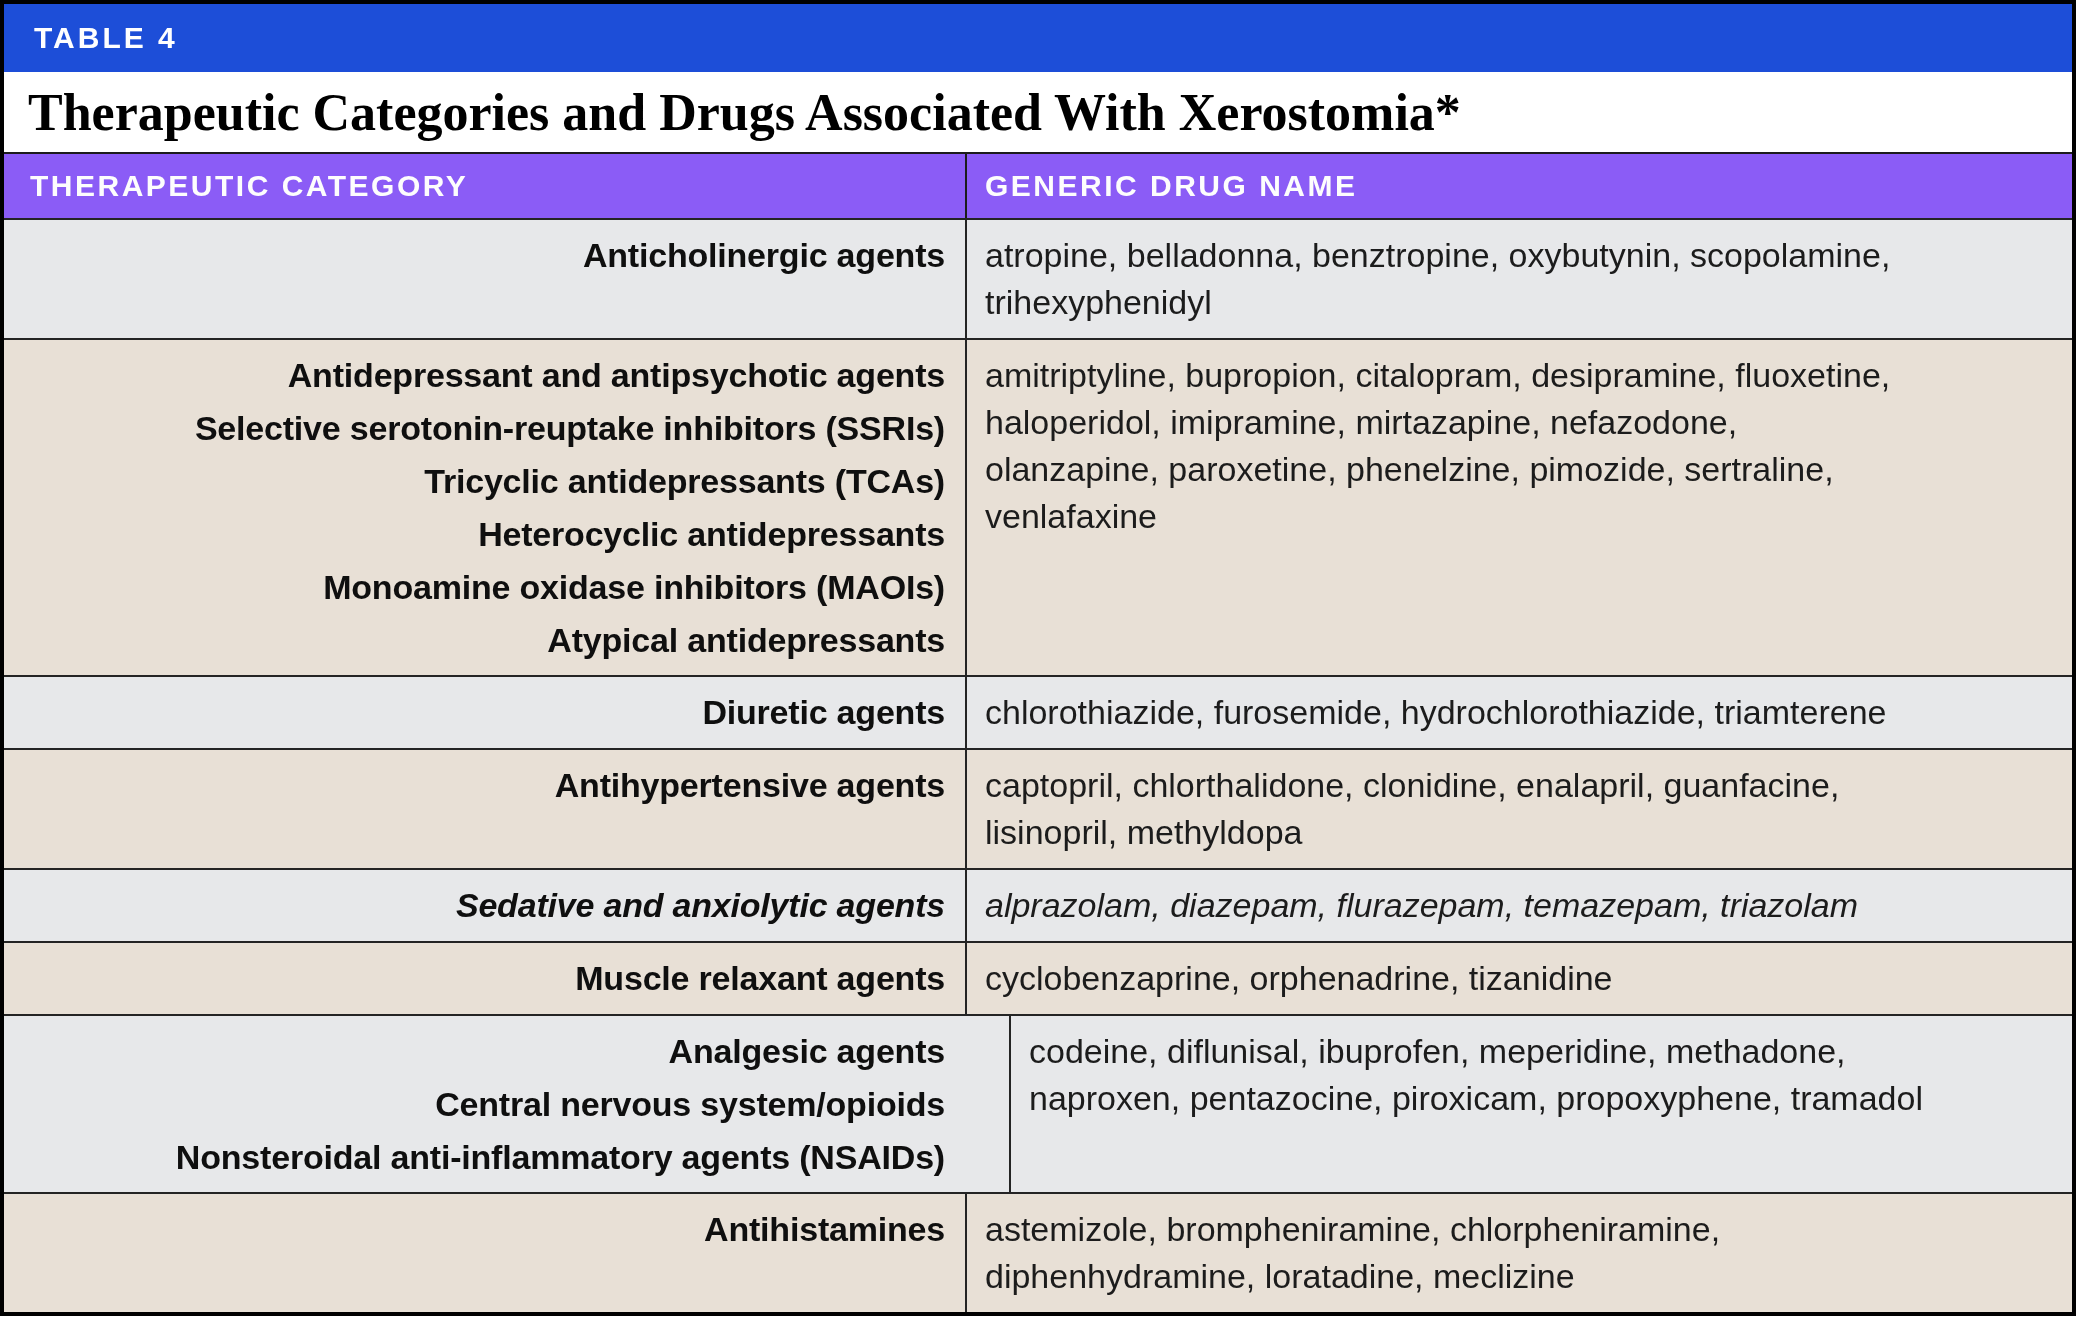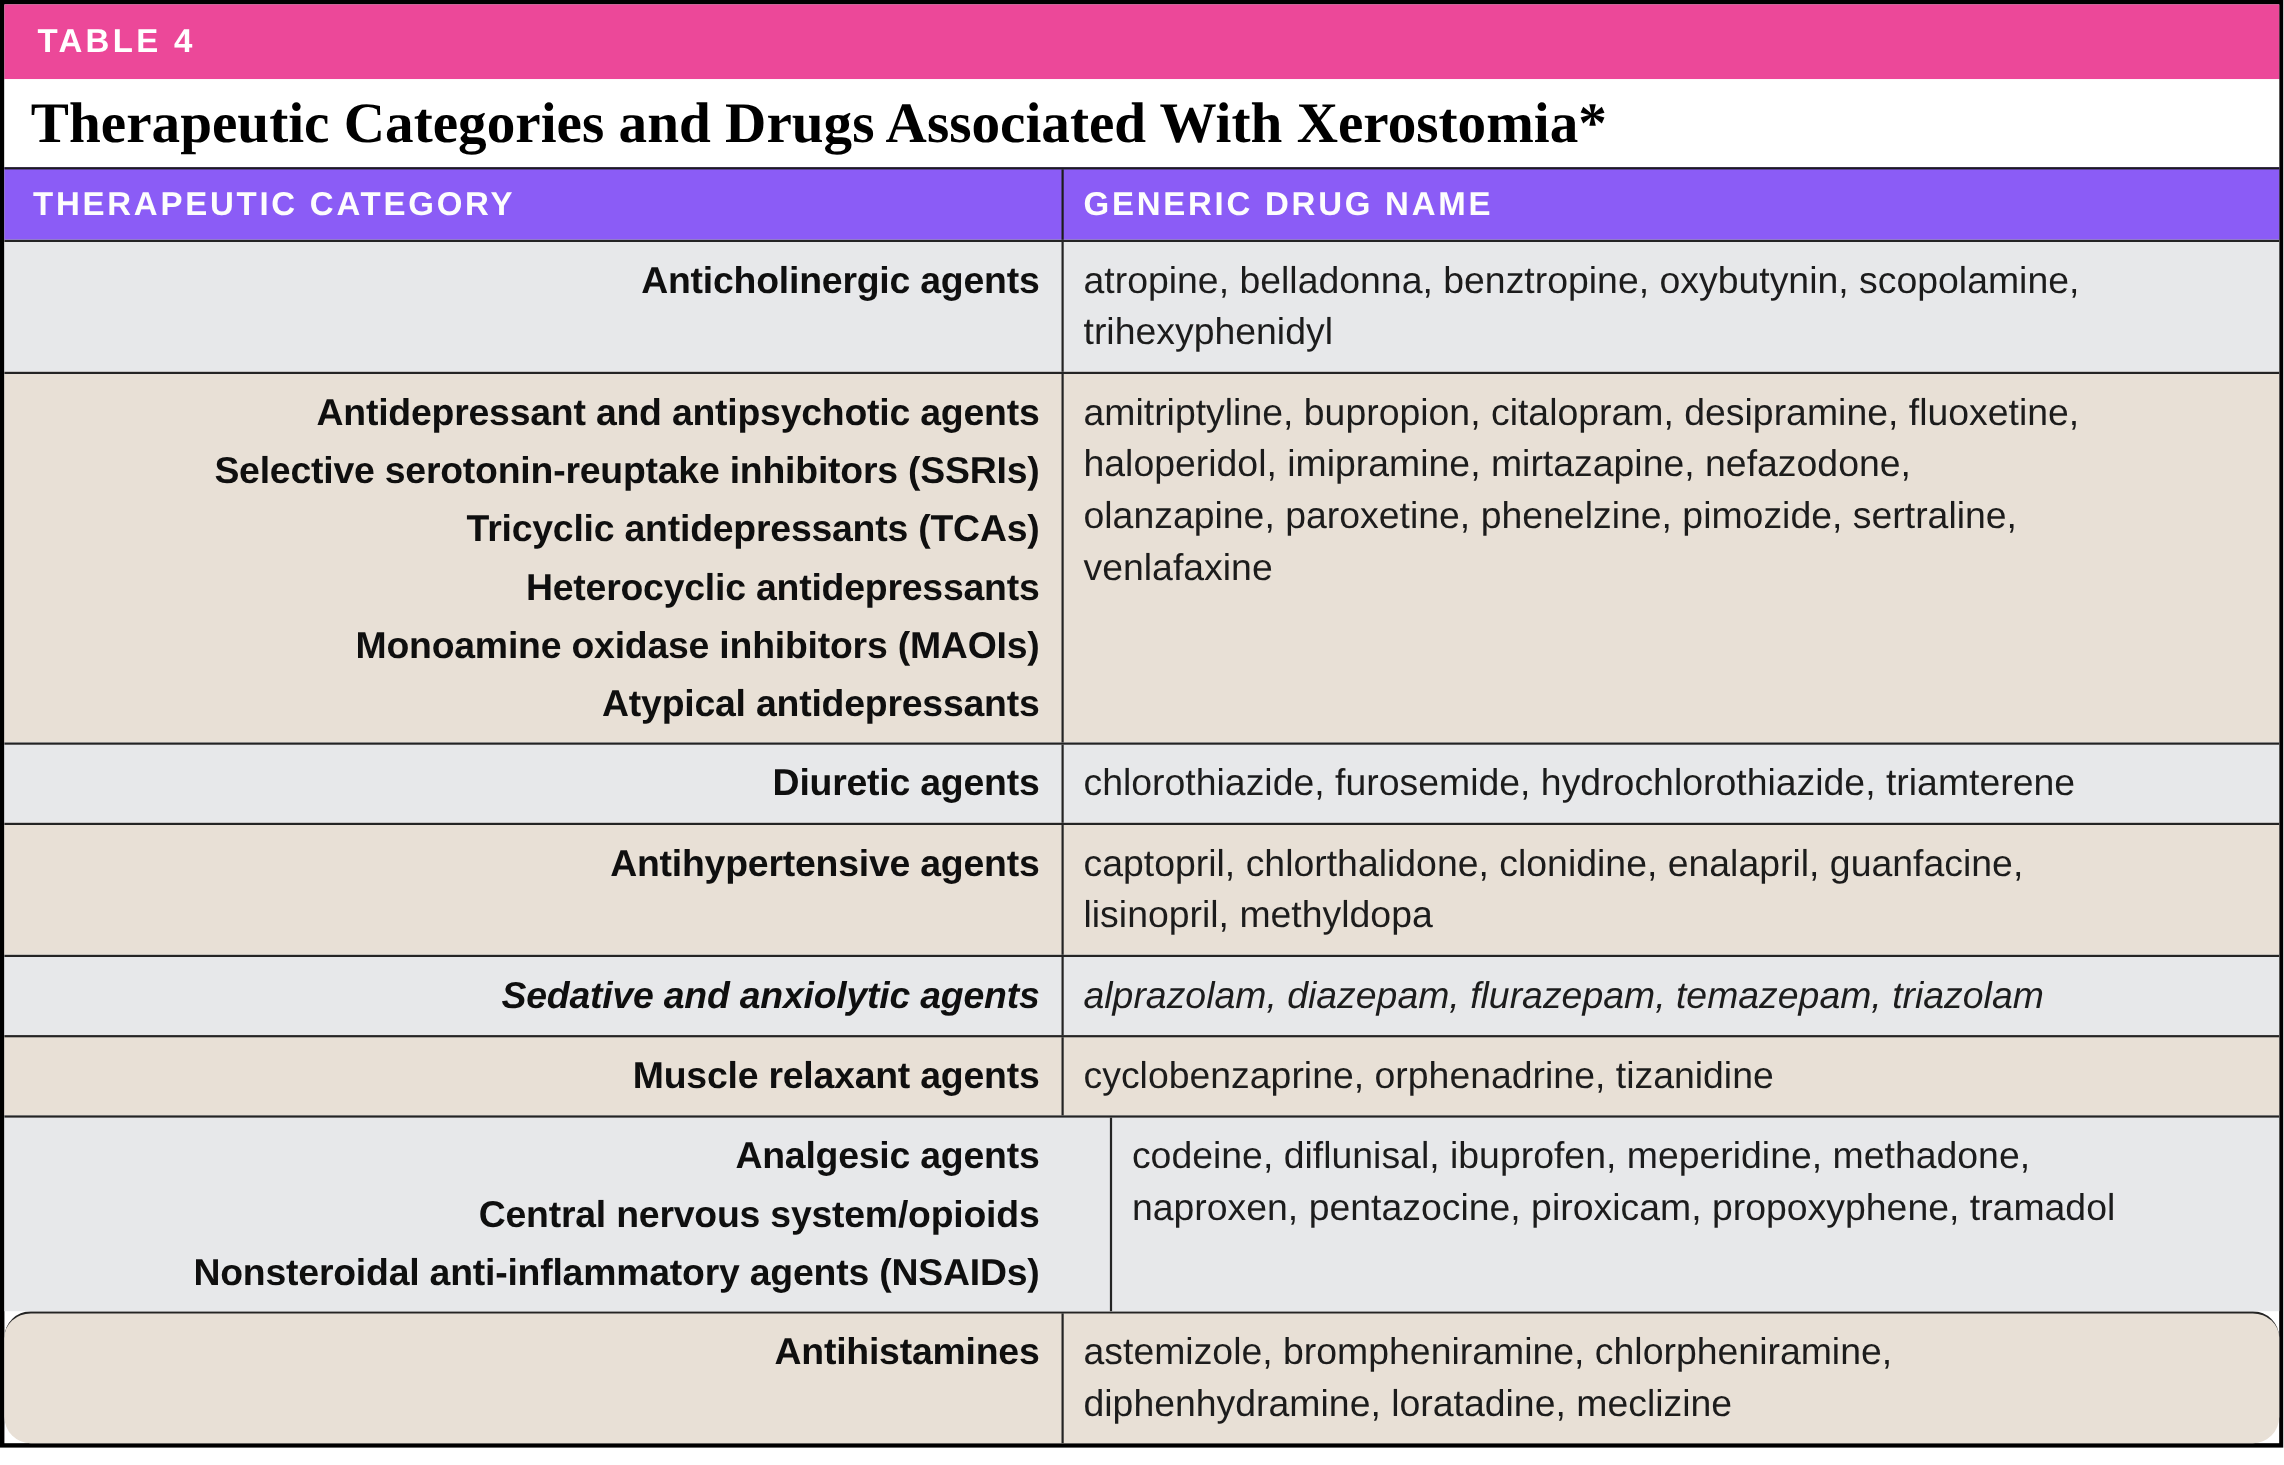--- a/index.html
+++ b/index.html
@@ -17,21 +17,21 @@
     overflow: hidden;
   }
   .frame {
     box-sizing: border-box;
     width: 2076px;
     border: 4px solid #000000;
   }
   .bar {
     box-sizing: border-box;
     height: 68px;
-    background: #ec4899;
+    background: #1d4ed8;
     color: #ffffff;
     display: flex;
     align-items: center;
     padding-left: 30px;
     font-size: 30px;
     font-weight: 700;
     letter-spacing: 3px;
   }
   .title {
     box-sizing: border-box;
@@ -168,21 +168,21 @@
         </div>
         <div class="row" style="min-height: 170px; gap: 44px;">
           <div class="cell">
             <div class="cat-item">Analgesic agents</div>
             <div class="cat-item">Central nervous system/opioids</div>
             <div class="cat-item">Nonsteroidal anti-inflammatory agents (NSAIDs)</div>
           </div>
           <div class="drugs">codeine, diflunisal, ibuprofen, meperidine, methadone,
 naproxen, pentazocine, piroxicam, propoxyphene, tramadol</div>
         </div>
-        <div class="row" style="min-height: 103px; border-radius: 24px;">
+        <div class="row" style="min-height: 103px;">
           <div class="cell">
             <div class="cat-item">Antihistamines</div>
           </div>
           <div class="drugs">astemizole, brompheniramine, chlorpheniramine,
 diphenhydramine, loratadine, meclizine</div>
         </div>
       </div>
   </div>
   <div class="footnote">*Drugs listed have been reported to have a xerostomia incidence of 10% or more.</div>
 </div>

